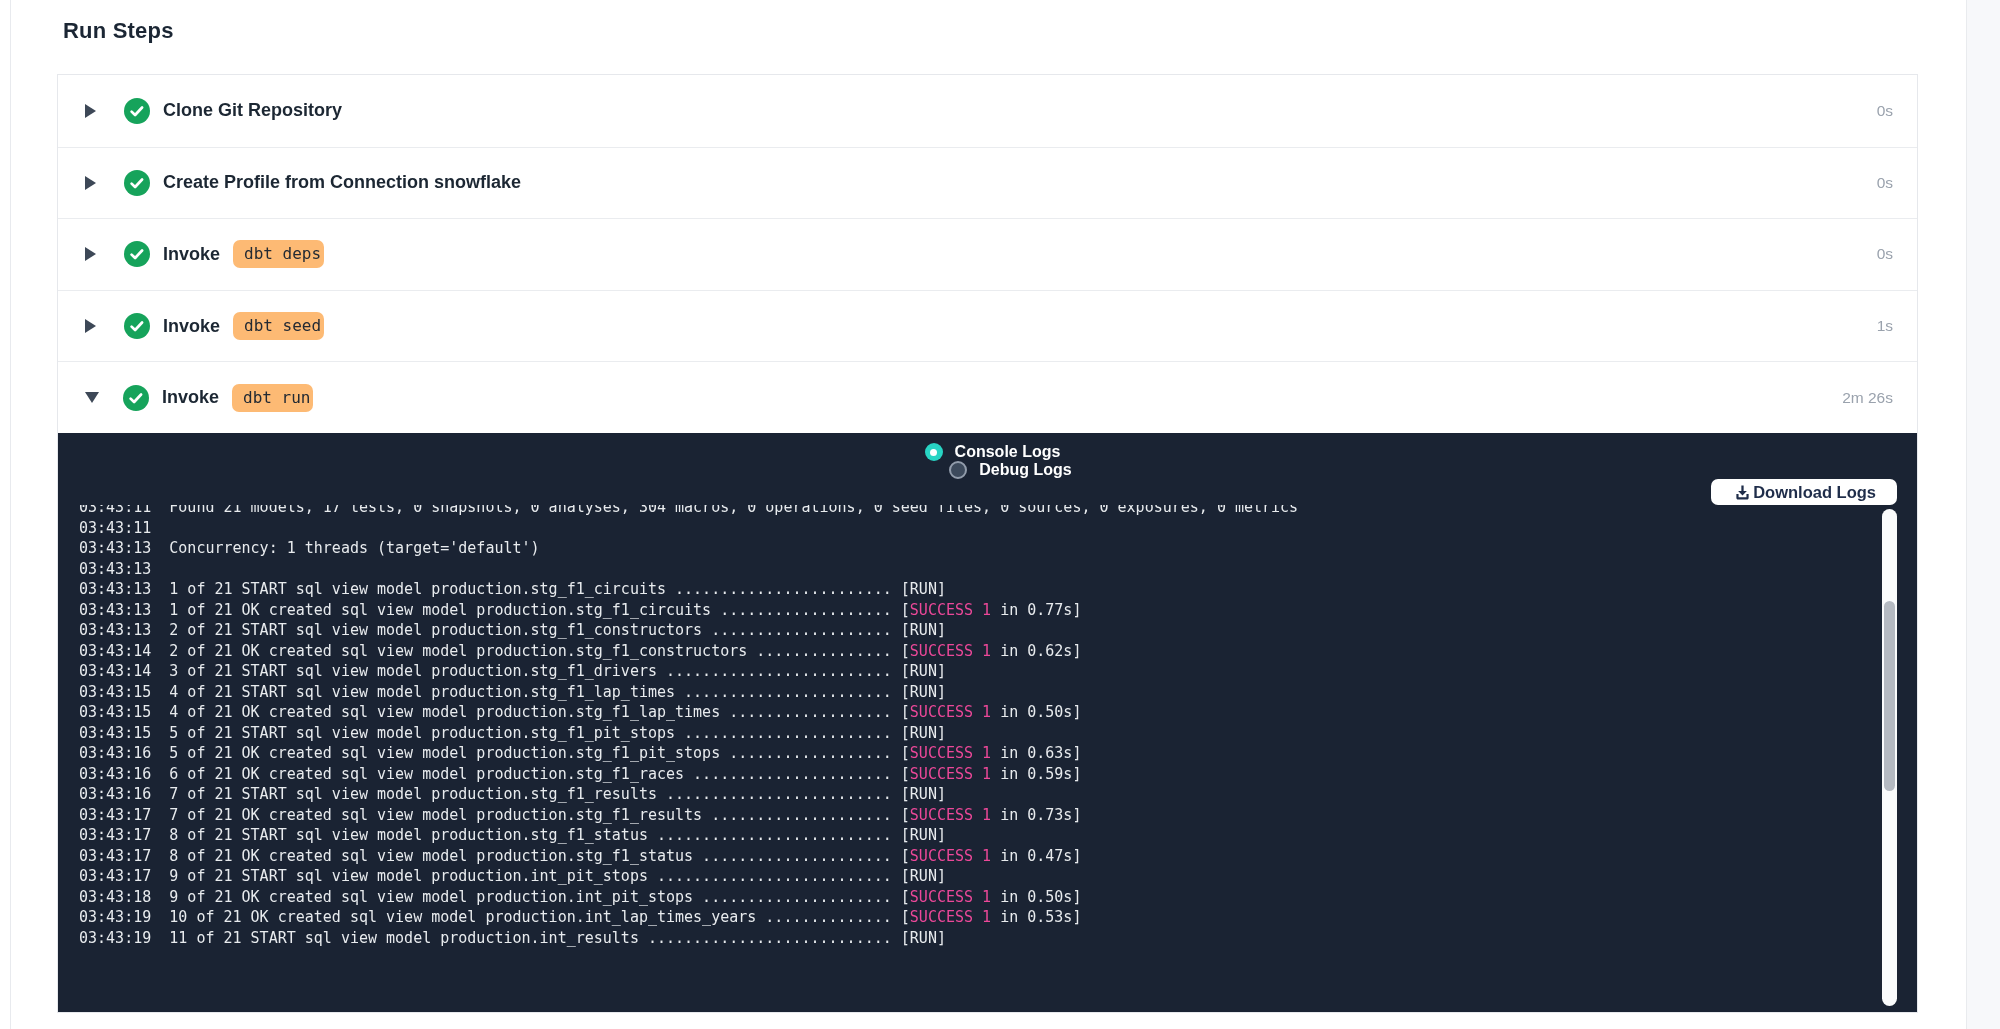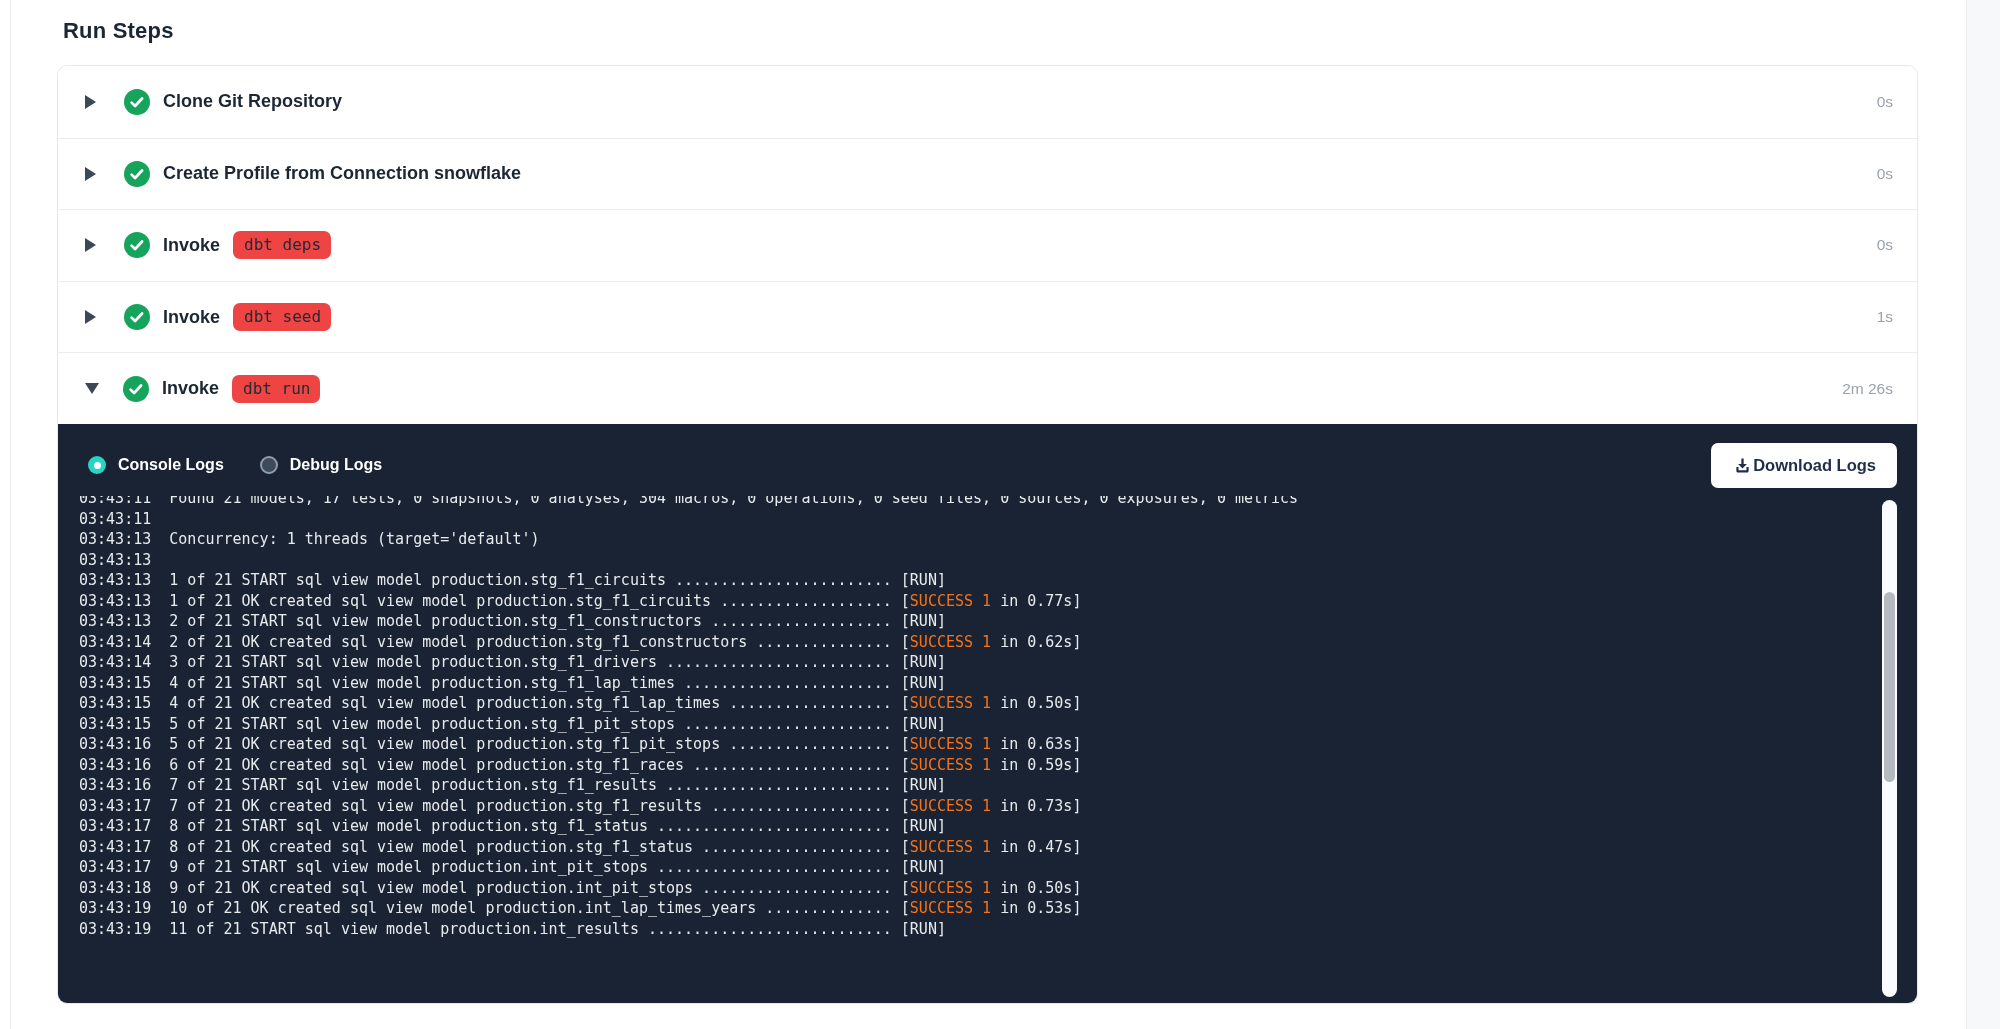--- a/index.html
+++ b/index.html
@@ -8,41 +8,41 @@
     position:relative; overflow:hidden; background:#ffffff;
     font-family:"Liberation Sans", sans-serif;
     -webkit-font-smoothing:antialiased;
   }
   .left-rail-line { position:absolute; left:10px; top:0; width:1px; height:1029px; background:#e8eaee; }
   .right-strip { position:absolute; left:1966px; top:0; width:34px; height:1029px; background:#f7f8fa; border-left:1px solid #e9ebee; }
 
   .page-title { position:absolute; left:63px; top:18px; font-size:22px; font-weight:700; color:#1b2634; letter-spacing:0.2px; }
 
   .card {
-    position:absolute; left:57px; top:65px; width:1861px; height:939px;
-    border:1px solid #e6e8ec; border-radius:10px; overflow:hidden; background:#fff;
+    position:absolute; left:57px; top:74px; width:1861px; height:939px;
+    border:1px solid #e6e8ec; border-radius:0; overflow:hidden; background:#fff;
   }
   .step-row {
     display:flex; align-items:center; height:71.6px; padding:0 24px 0 27px; background:#fff; cursor:pointer;
   }
   .step-row + .step-row { border-top:1px solid #eaecef; }
   .caret { flex:0 0 auto; margin-right:28px; }
   .caret-right { width:0; height:0; border-left:11px solid #3d4857; border-top:7px solid transparent; border-bottom:7px solid transparent; }
   .caret-down  { width:0; height:0; border-top:11px solid #3d4857; border-left:7px solid transparent; border-right:7px solid transparent; margin-right:24px; }
   .check-wrap { flex:0 0 auto; width:26px; height:26px; margin-right:13px; }
   .step-label { font-size:18px; font-weight:700; color:#1c2733; }
   .cmd-badge {
-    margin-left:13px; background:#ef4444; color:#232a33; border-radius:7px;
-    font-family:"DejaVu Sans Mono", monospace; font-size:16px; padding:4px 10px 5px 11px;
+    margin-left:13px; background:#fdba74; color:#232a33; border-radius:7px;
+    font-family:"DejaVu Sans Mono", monospace; font-size:16px; padding:4px 3px 5px 11px;
   }
   .duration { margin-left:auto; font-size:15.5px; color:#9aa2ad; }
 
   .console-panel { position:absolute; left:0; top:358px; width:1861px; height:581px; background:#1a2333; }
   .console-header {
-    display:flex; align-items:center; height:72px; padding:10px 22px 0 30px;
+    display:flex; align-items:center; height:72px; padding:10px 22px 0 30px;flex-direction:column;
   }
   .tab-item { display:flex; align-items:center; cursor:pointer; }
   .tab-item + .tab-item { margin-left:36px; }
   .radio { width:18px; height:18px; border-radius:50%; position:relative; flex:0 0 auto; }
   .radio-on { background:#28d4c4; }
   .radio-on::after { content:""; position:absolute; left:5.5px; top:5.5px; width:7px; height:7px; border-radius:50%; background:#ffffff; }
   .radio-off { background:#3d4a5c; border:2px solid #929cab; }
   .tab-label { margin-left:12px; color:#ffffff; font-size:16px; font-weight:700; }
 
   .download-btn {
@@ -54,21 +54,21 @@
 
   .log-viewport {
     position:absolute; left:0; top:72px; width:1861px; height:509px;
     overflow:hidden; padding-left:21px;
   }
   .log-lines { margin-top:-8px; }
   .log-line {
     white-space:pre; font-family:"DejaVu Sans Mono", monospace;
     font-size:15px; line-height:20.5px; color:#e8ebee;
   }
-  .log-line .ok { color:#f97316; }
+  .log-line .ok { color:#ec4899; }
 
   .scroll-track {
     position:absolute; right:22px; top:76px; width:15px; height:497px;
     background:#fafbfc; border-radius:8px;
   }
   .scroll-thumb {
     position:absolute; left:2px; top:92px; width:11px; height:190px;
     background:#b5bac2; border-radius:6px;
   }
 </style>

